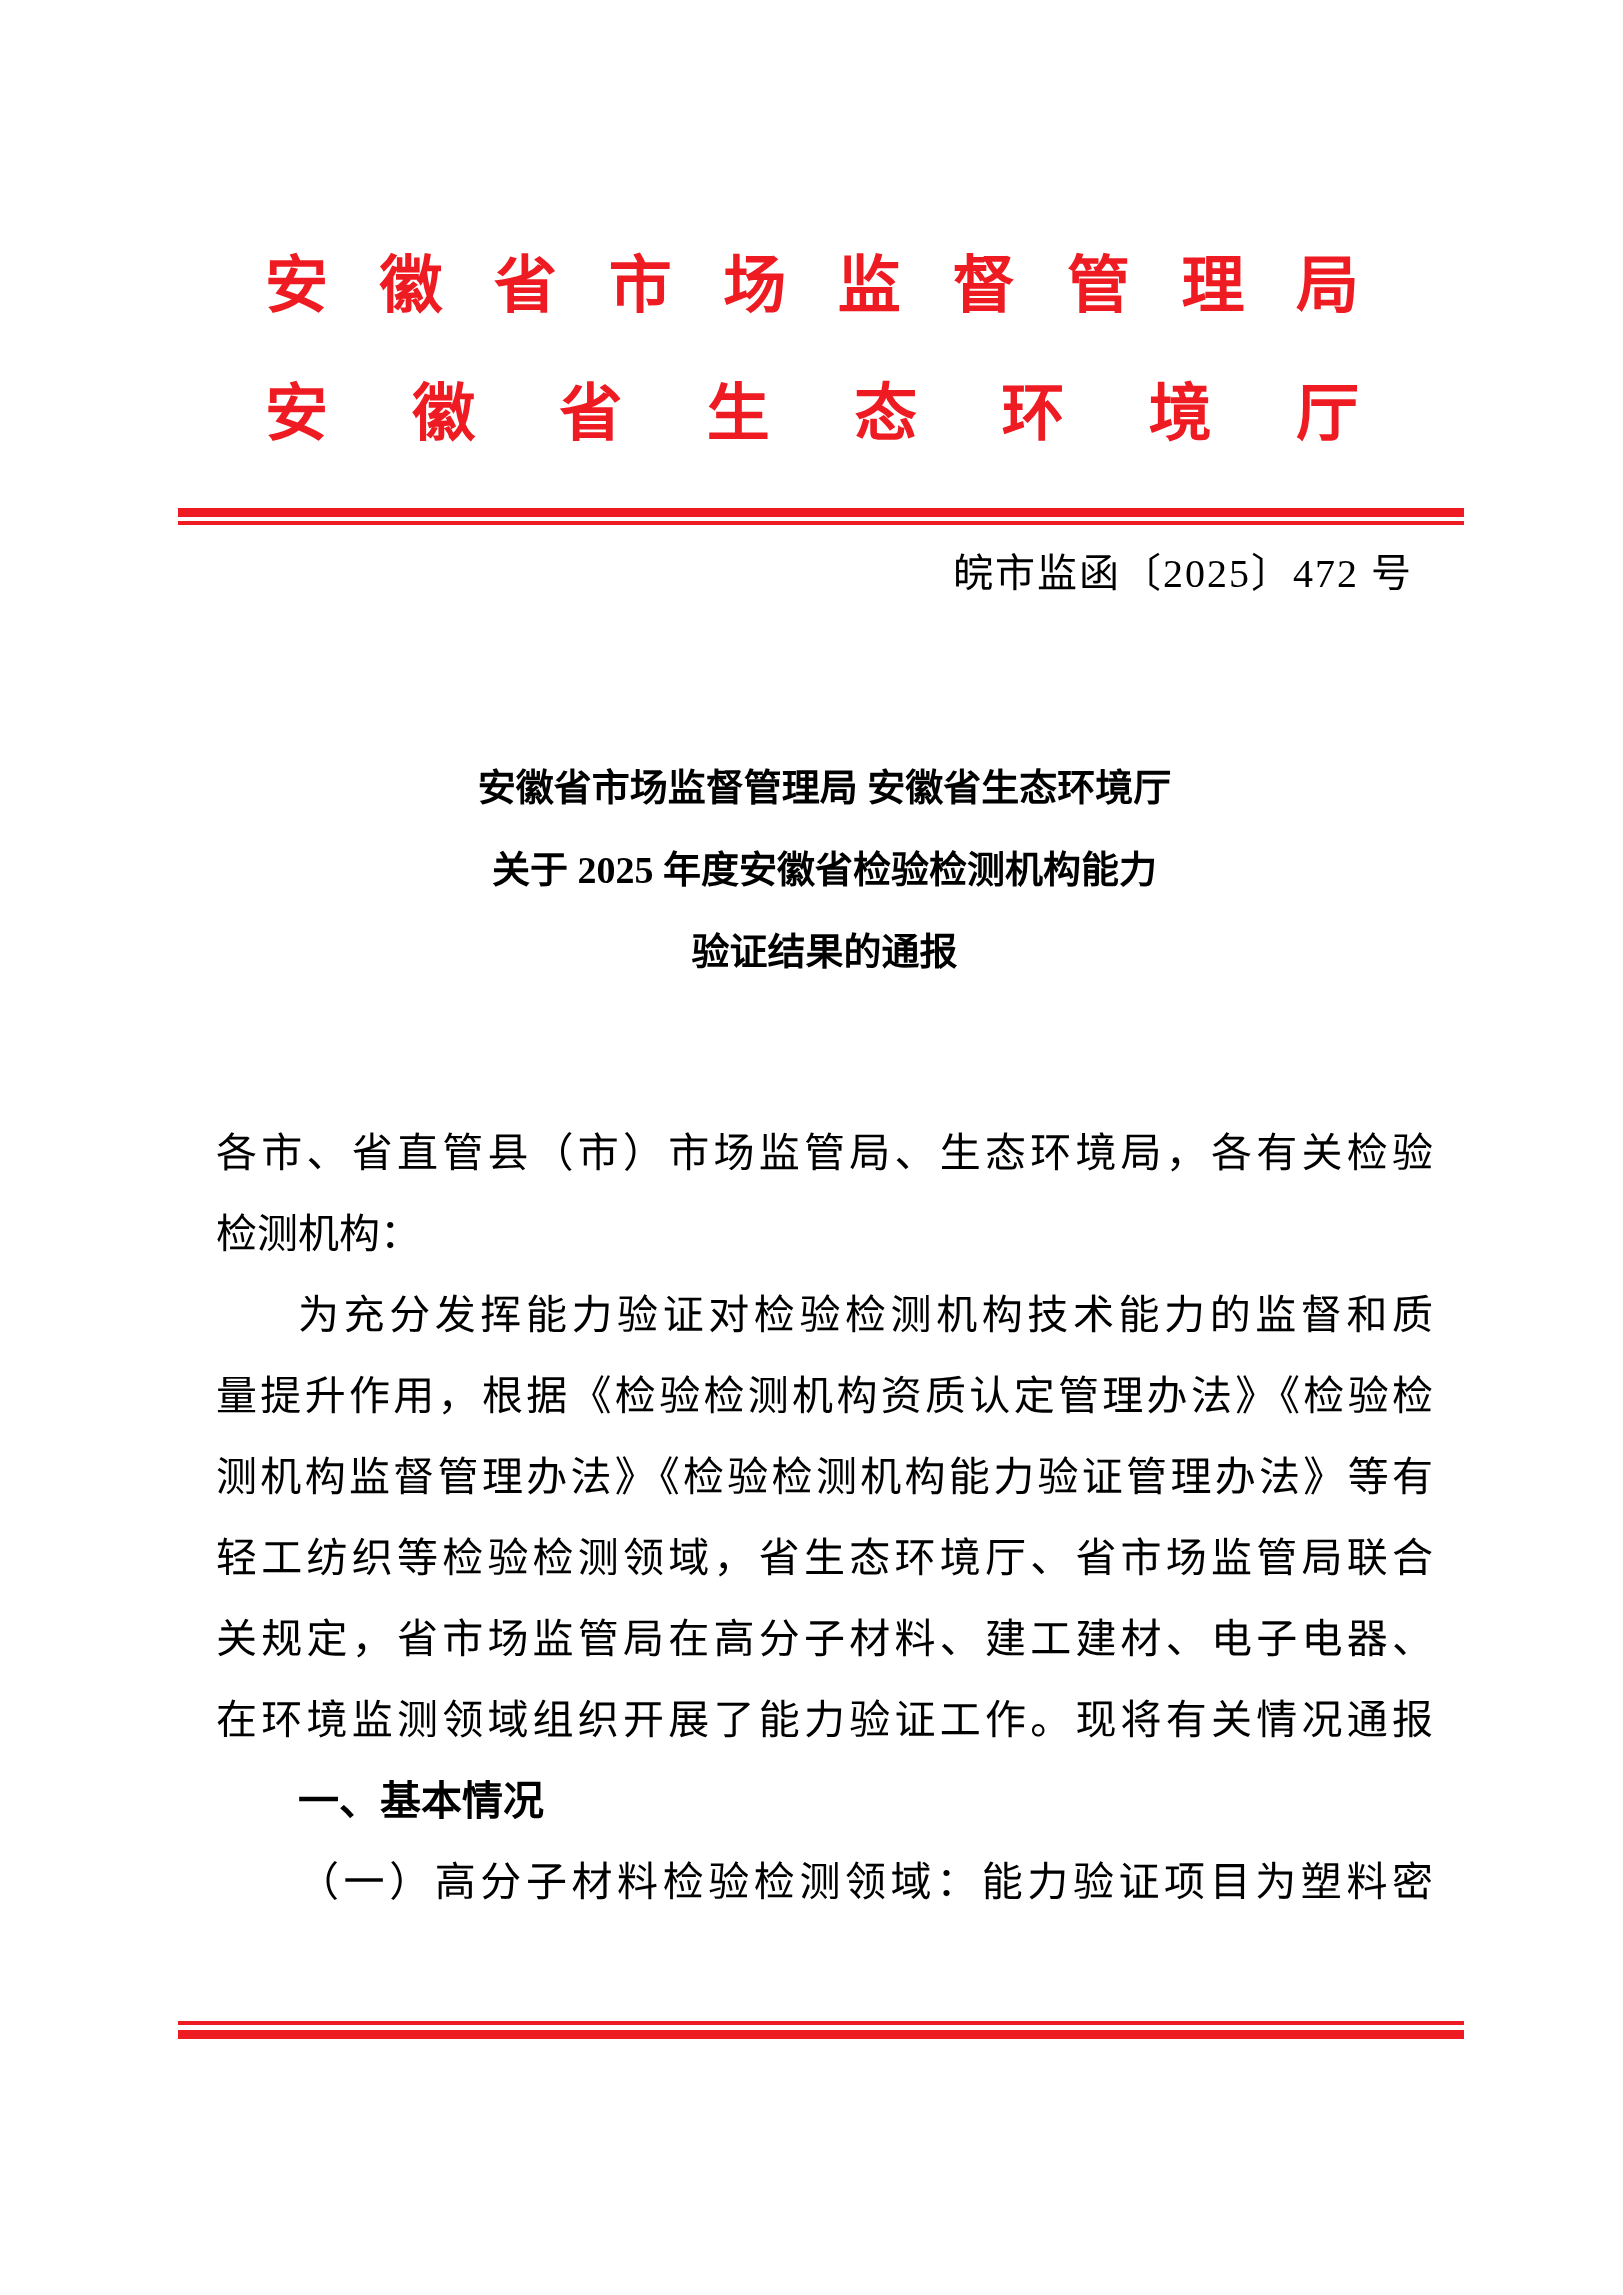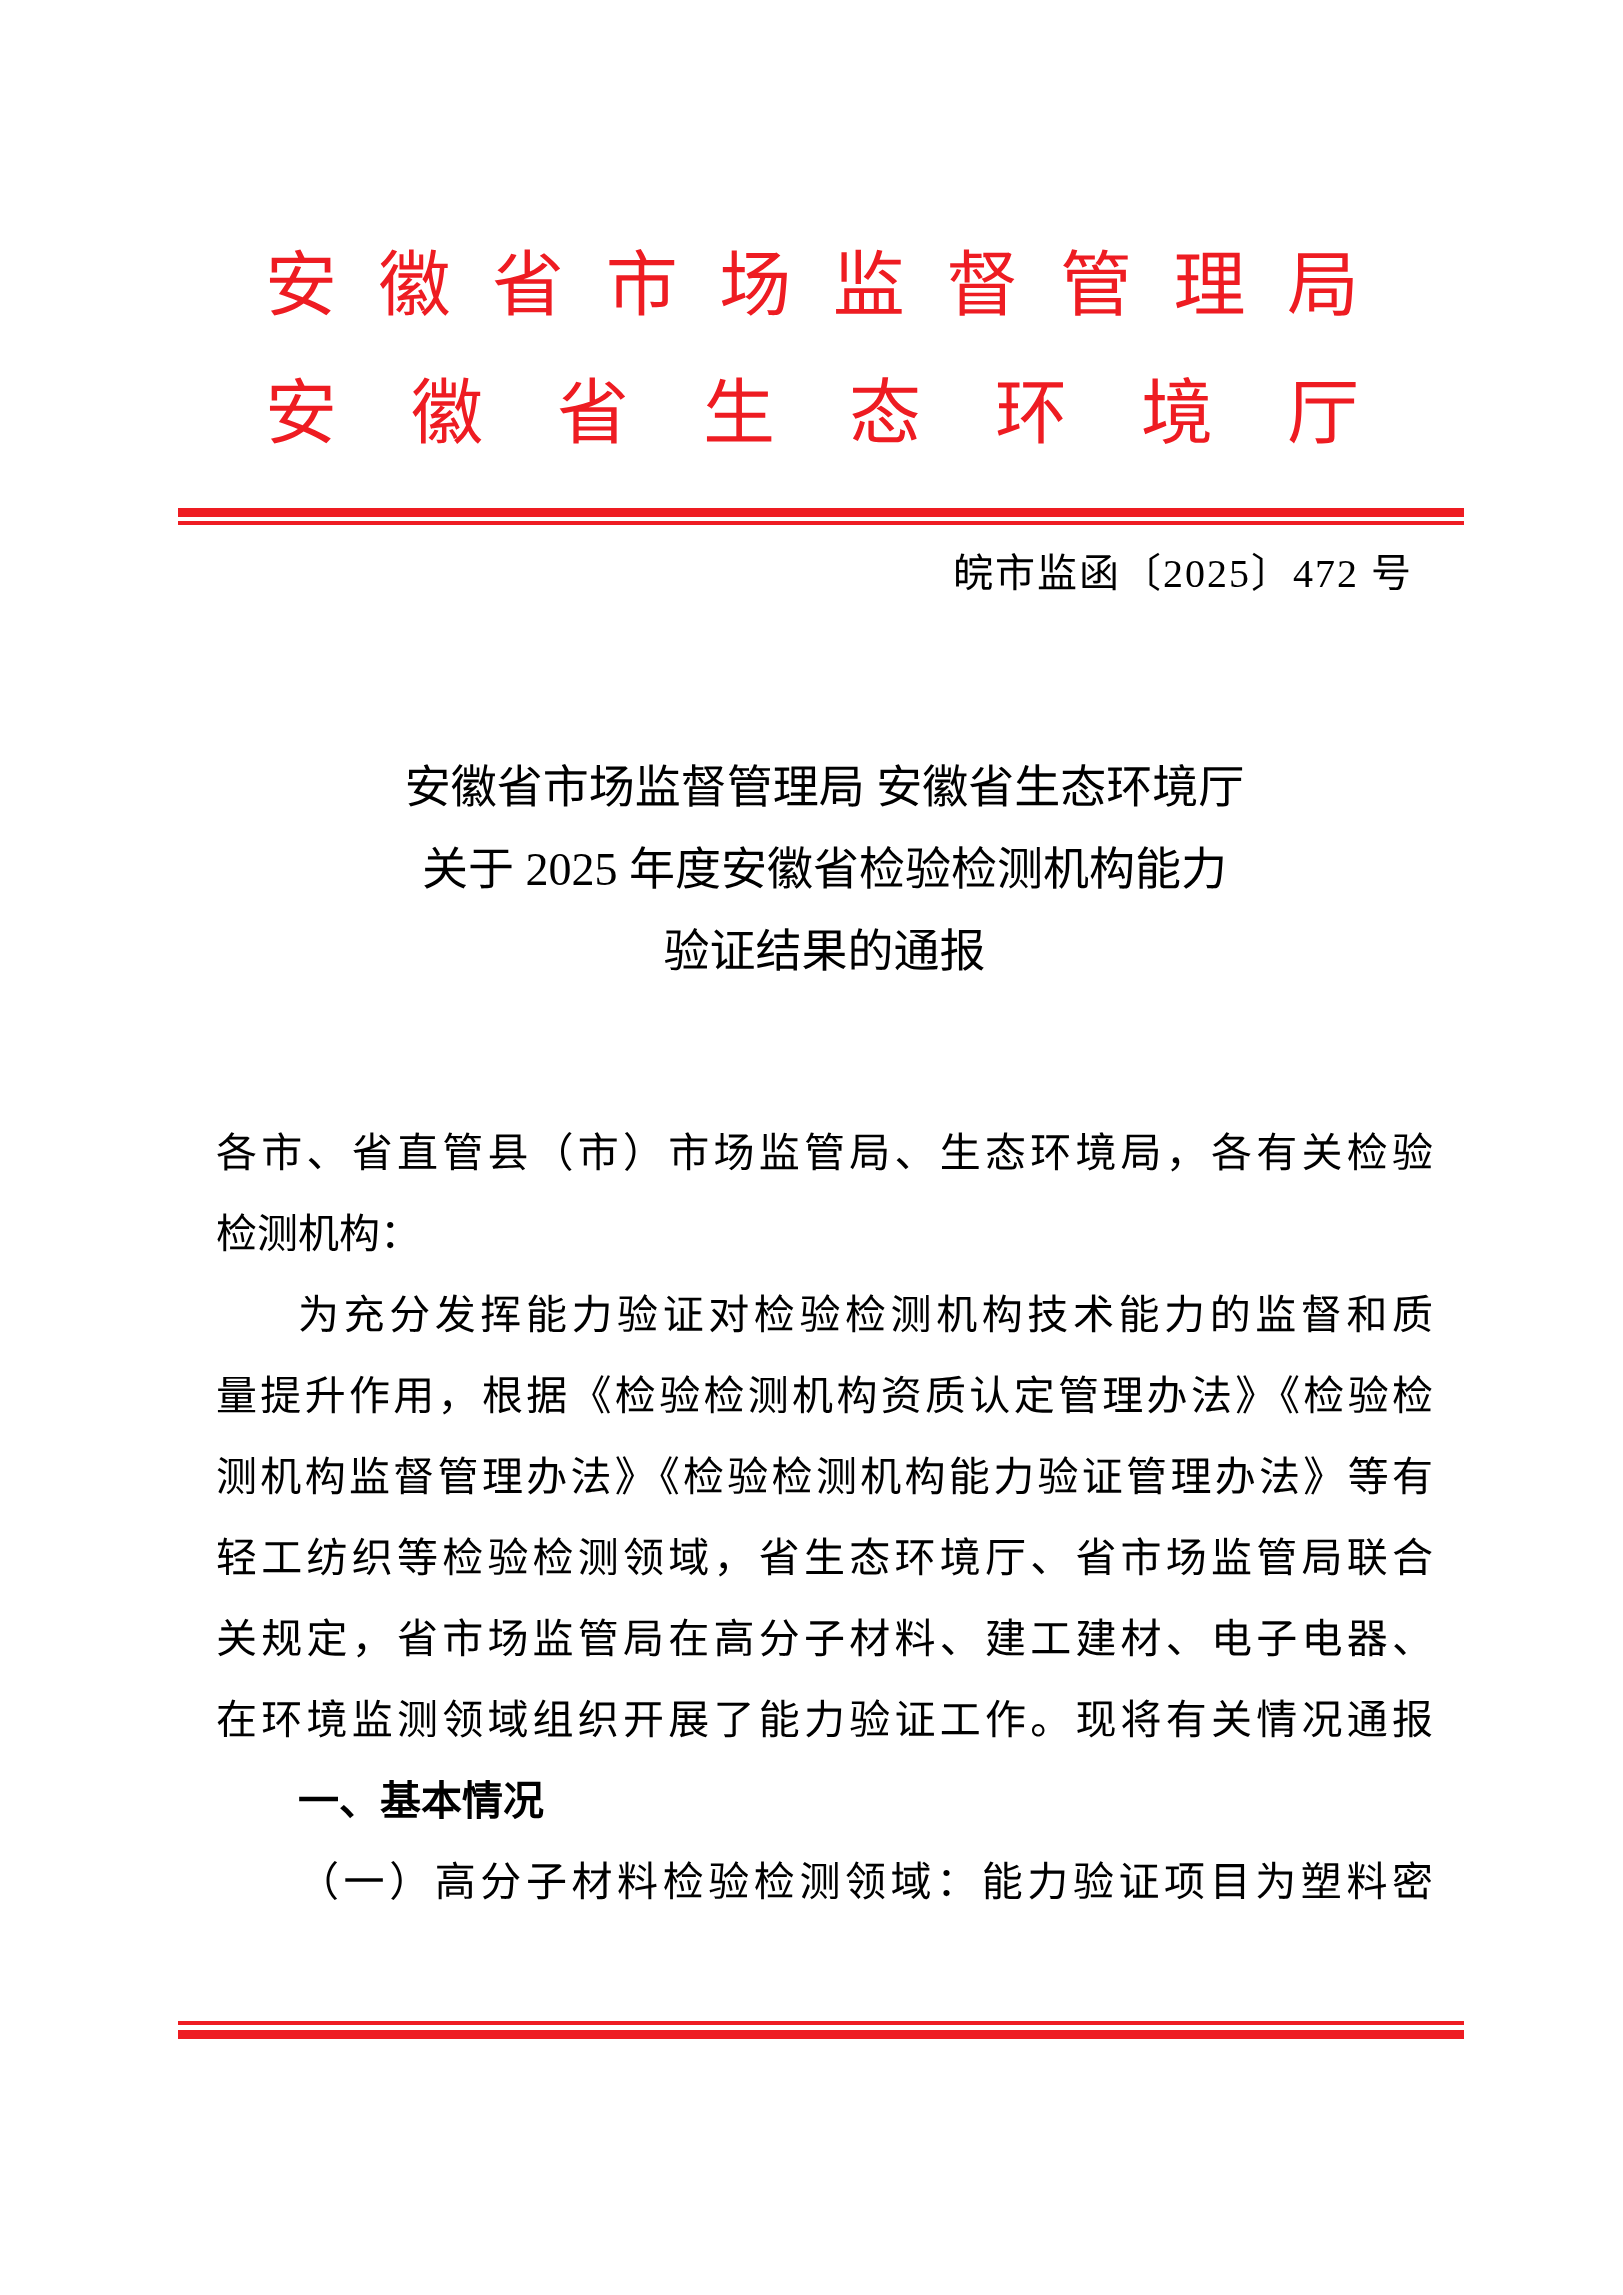--- a/index.html
+++ b/index.html
@@ -11,41 +11,41 @@
     background:var(--paper);
     overflow:hidden;
     color:var(--ink);
     font-family:"Liberation Serif","DejaVu Serif",serif;
   }
   
   .letterhead{
     position:absolute;left:265px;top:222px;width:1094px;
   }
   .letterhead-line{
-    font-size:72px;line-height:128px;font-weight:400;
+    font-size:63px;line-height:128px;font-weight:700;
     color:var(--red);
     text-align:justify;text-align-last:justify;
   }
   
   .rule{position:absolute;left:178px;width:1286px;background:var(--red);}
   .rule-top-thick{top:508px;height:9.2px;}
   .rule-top-thin{top:521px;height:4.1px;}
   .rule-bottom-thin{top:2021px;height:4.1px;}
   .rule-bottom-thick{top:2030px;height:8.7px;}
   
   .doc-number{
     position:absolute;top:548px;right:210px;
     font-size:40px;line-height:51px;letter-spacing:2px;
     white-space:nowrap;
   }
   
   .title{
     position:absolute;left:216px;top:747px;width:1217px;
-    text-align:center;font-weight:400;
-    font-size:46px;line-height:82px;
+    text-align:center;font-weight:700;
+    font-size:38px;line-height:82px;
   }
   
   .body-text{
     position:absolute;left:216px;top:1113px;width:1217px;
     font-size:41px;line-height:81px;
   }
   .line{text-align:justify;}
   .line.fill{text-align-last:justify;}
   .line.indent{text-indent:82px;}
   .line.heading{

